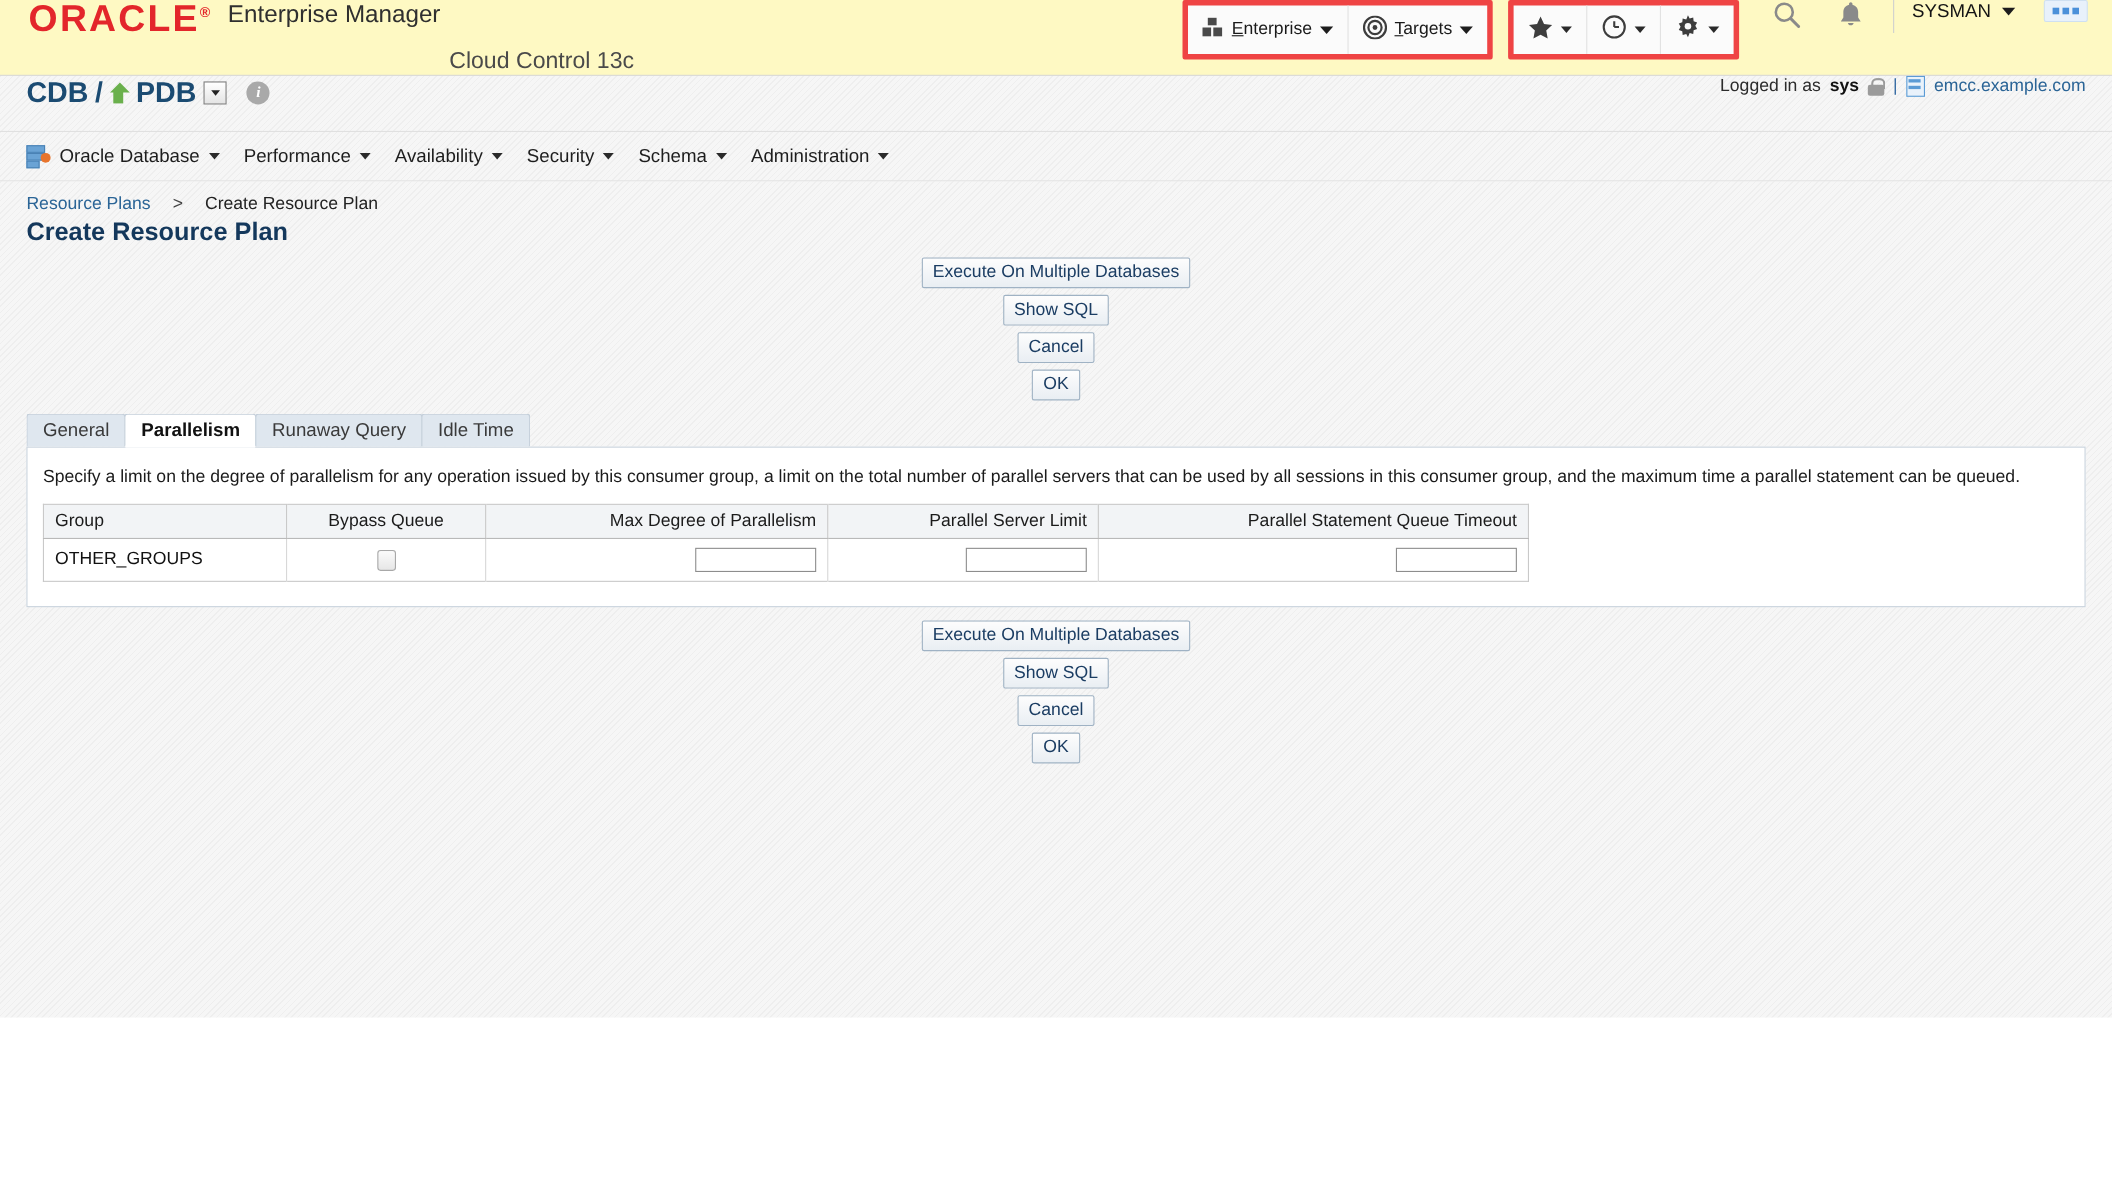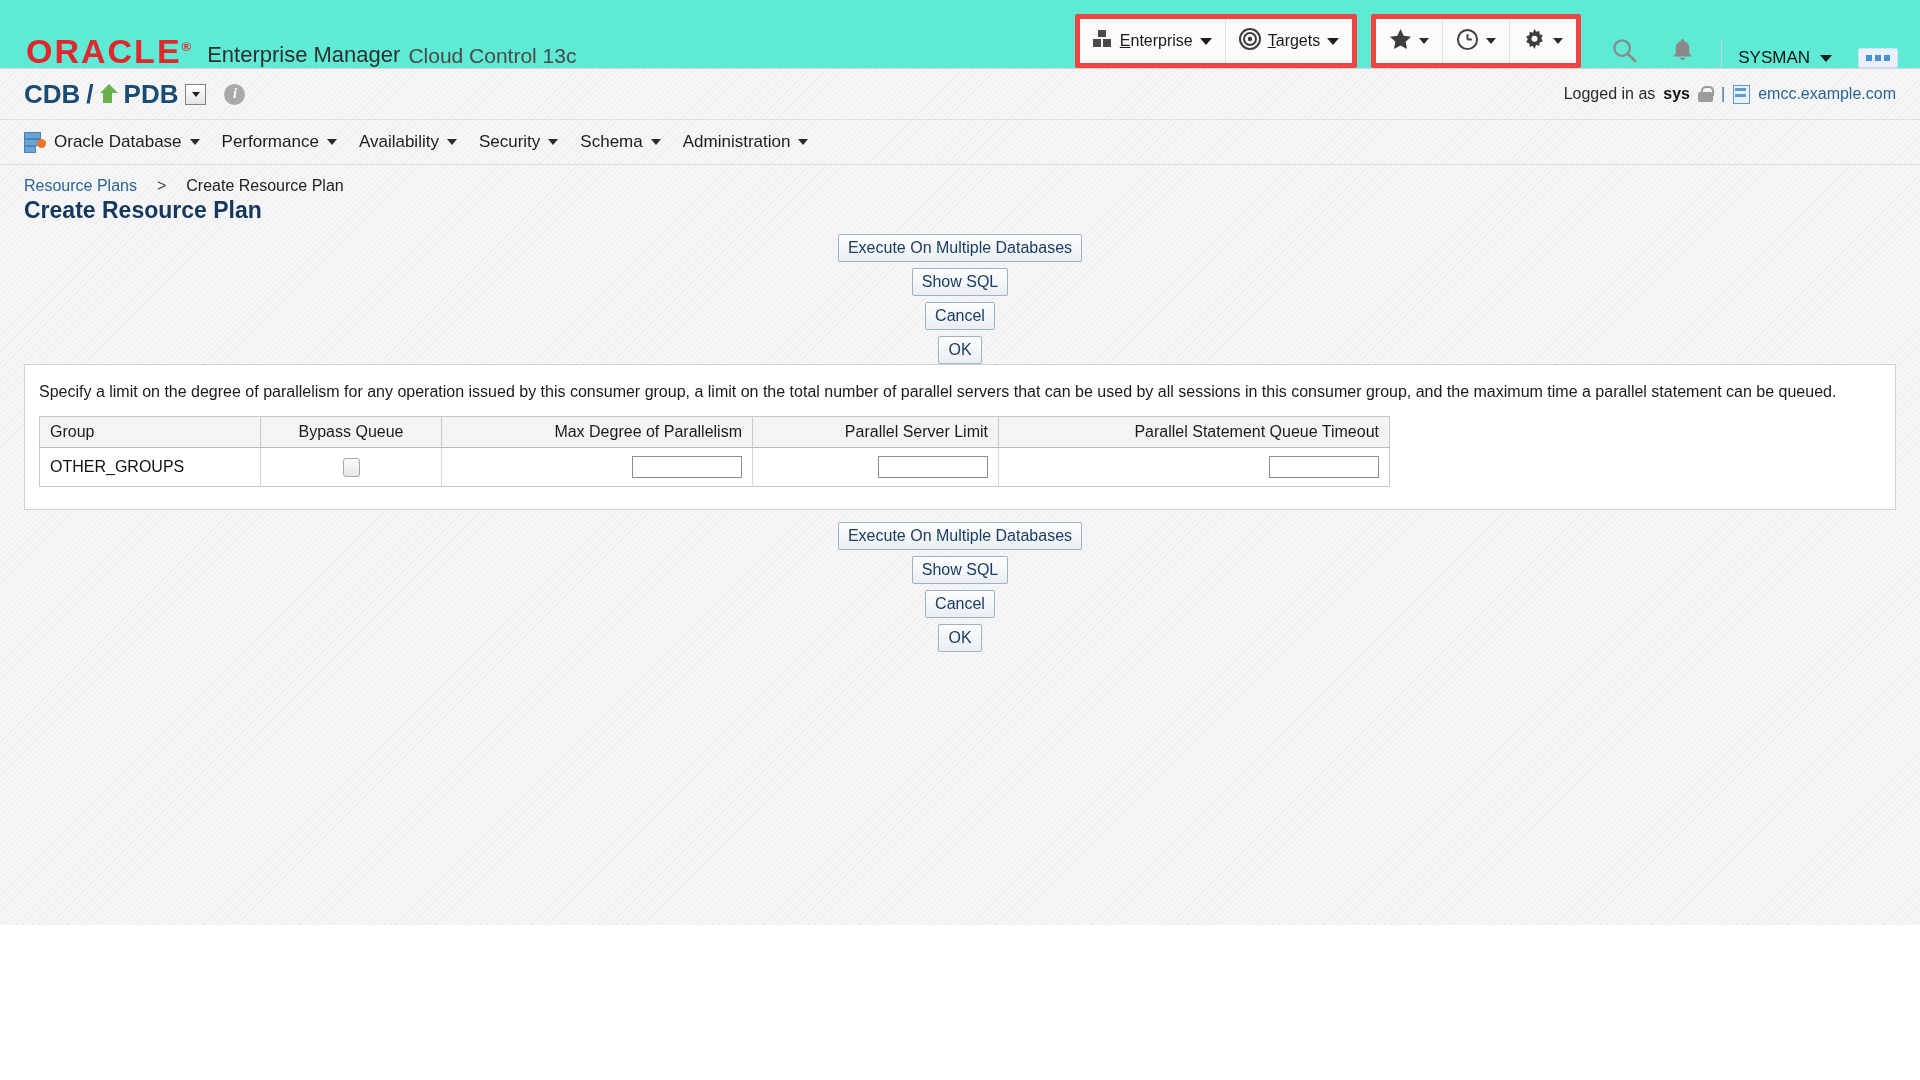--- a/index.html
+++ b/index.html
@@ -21,24 +21,24 @@
       rgba(0,0,0,0.030) 1px,
       rgba(255,255,255,0) 1px,
       rgba(255,255,255,0) 4px
     );
   }
 
   
   #global-header {
     position: relative;
     height: 68px;
-    background: #5eead4;
+    background: #fef9c3;
     border-bottom: 1px solid #d6d6d6;
     display: flex;
-    align-items: flex-end;
+    align-items: flex-start;
   }
   .oracle-logo {
     margin-left: 26px;
     font-size: 34px;
     font-weight: bold;
     letter-spacing: 2px;
     color: #e3262b;
     font-family: "Liberation Sans", sans-serif;
     position: relative;
     line-height: 1;
@@ -125,21 +125,21 @@
   }
   .more-dots i {
     display: block; width: 6px; height: 6px; background: #4a90d9;
   }
 
   
   #target-bar {
     position: relative;
     height: 50px;
     display: flex;
-    align-items: center;
+    align-items: flex-start;
     border-bottom: 1px solid #e0e0e0;
   }
   .target-title {
     margin-left: 24px;
     font-size: 26px;
     font-weight: bold;
     color: #1b4b72;
     display: flex;
     align-items: center;
     gap: 6px;
@@ -561,20 +561,26 @@
 
   <div class="page-title">Create Resource Plan</div>
 
   <div class="button-row">
     <button class="em-button">Execute On Multiple Databases</button>
     <button class="em-button">Show SQL</button>
     <button class="em-button">Cancel</button>
     <button class="em-button">OK</button>
   </div>
 
+  <div class="tabs-row">
+    <div class="tab">General</div>
+    <div class="tab active">Parallelism</div>
+    <div class="tab">Runaway Query</div>
+    <div class="tab">Idle Time</div>
+  </div>
 
   <div class="panel">
     <div class="panel-desc">Specify a limit on the degree of parallelism for any operation issued by this consumer group, a limit on the total number of parallel servers that can be used by all sessions in this consumer group, and the maximum time a parallel statement can be queued.</div>
 
     <table class="em-table">
       <thead>
         <tr>
           <th class="colw-group">Group</th>
           <th class="colw-bypass" style="text-align:center;">Bypass Queue</th>
           <th class="colw-mdop num">Max Degree of Parallelism</th>

